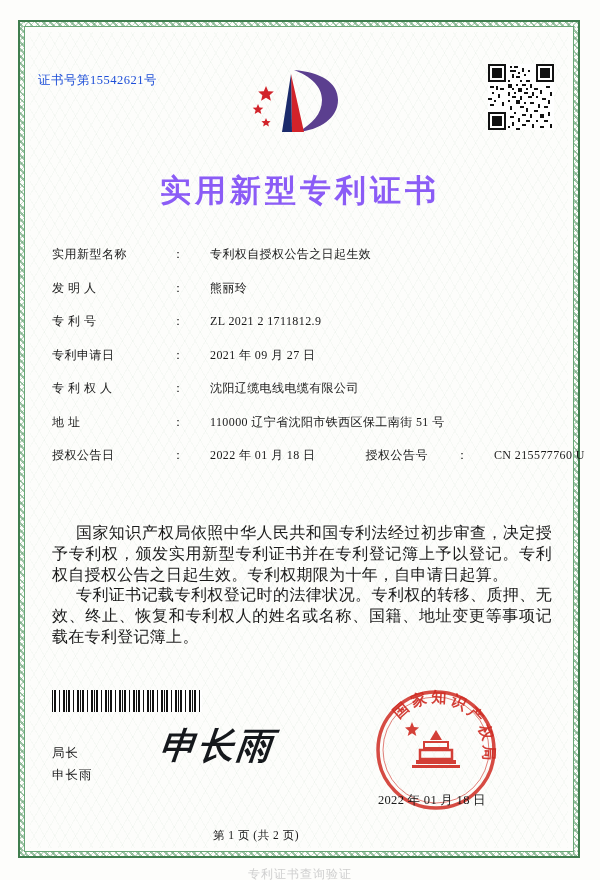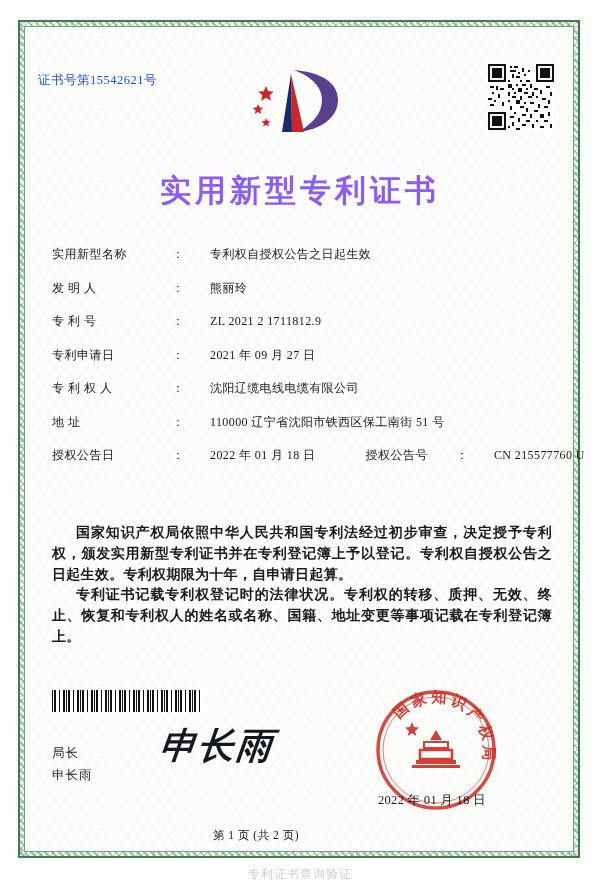--- a/index.html
+++ b/index.html
@@ -138,27 +138,26 @@
   .frow .second-label {
     margin-left: 22px;
     letter-spacing: 0.5px;
   }
 
   
   .para {
     position: absolute;
     left: 52px;
     width: 500px;
-    font-size: 14px;
+    font-size: 16px;
     line-height: 21px;
     text-align: justify;
     text-indent: 24px;
     letter-spacing: 0.3px;
     color: #1a1a1a;
-    font-weight: bold;
   }
   #para1 { top: 522px; }
   #para2 { top: 584px; }
 
   
   .barcode {
     position: absolute;
     left: 52px; top: 690px;
     width: 150px; height: 22px;
     background-image: repeating-linear-gradient(90deg,

